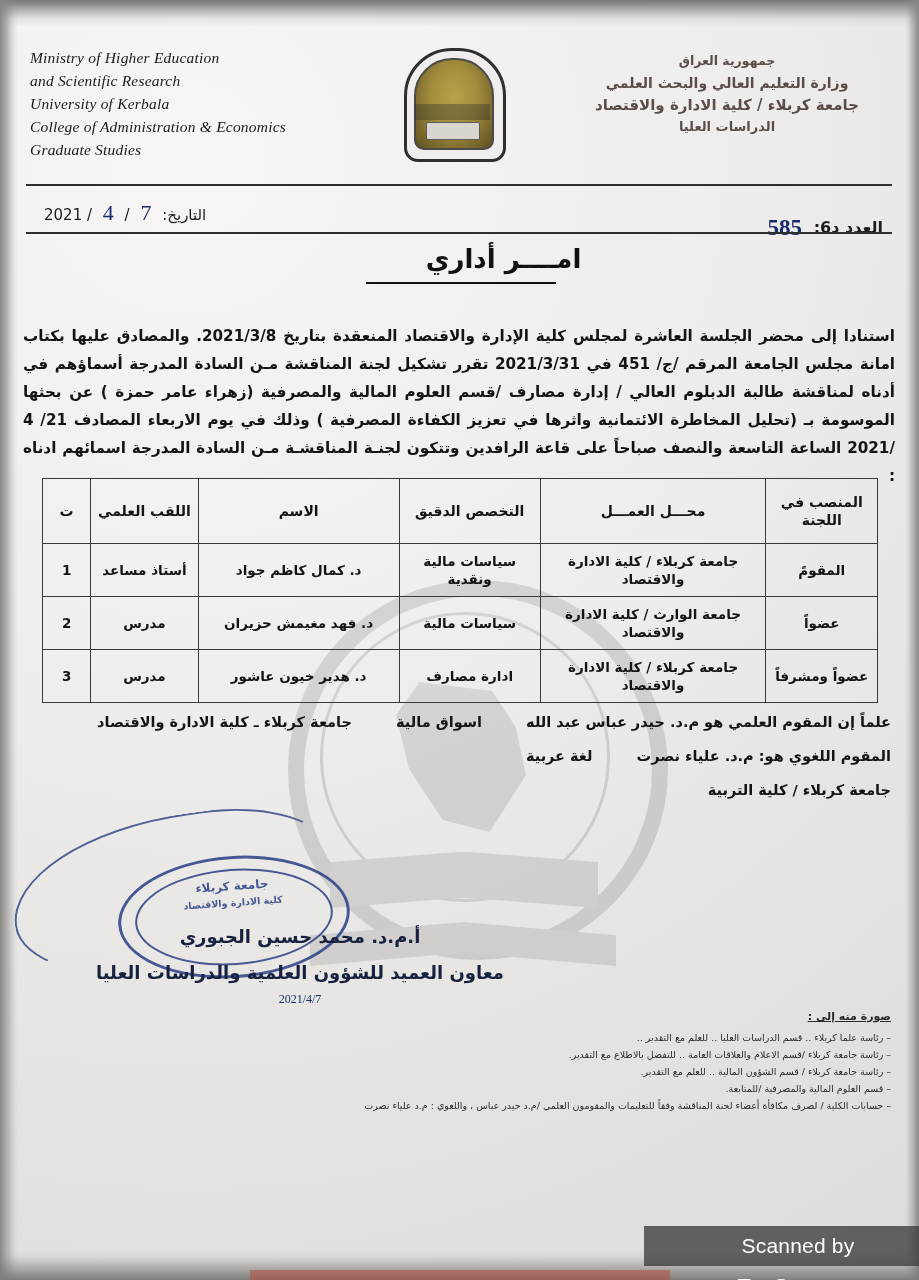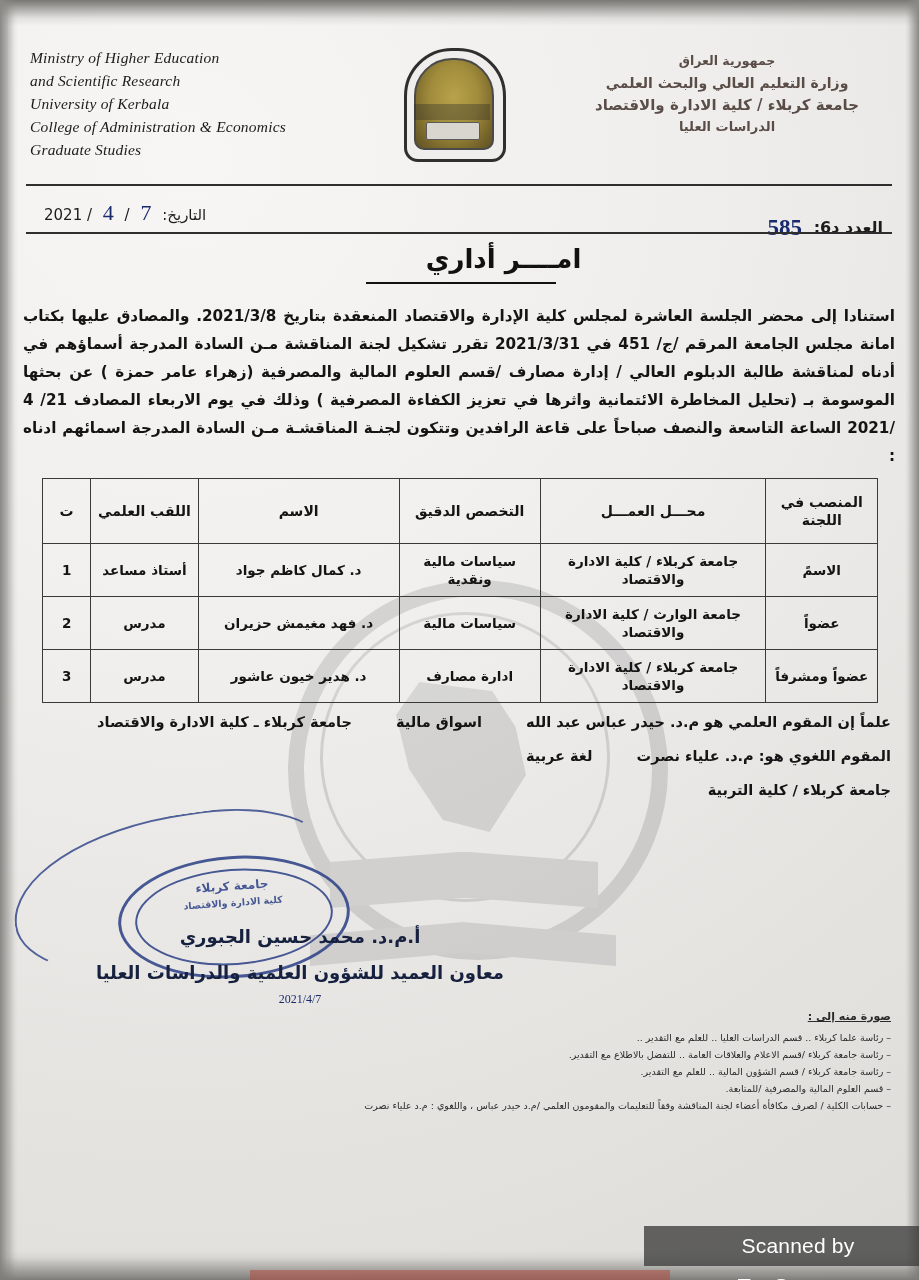--- a/index.html
+++ b/index.html
@@ -178,21 +178,21 @@
   .title-underline {
     position: absolute;
     left: 366px; top: 282px;
     width: 190px; height: 2px;
     background: #111;
   }
 
   
   .body-text {
     position: absolute;
-    right: 24px; top: 302px;
+    right: 24px; top: 322px;
     width: 872px;
     direction: rtl;
     text-align: justify;
     font-family: "DejaVu Sans", sans-serif;
     font-weight: bold;
     font-size: 15.2px;
     line-height: 28px;
     color: #141414;
   }
 
@@ -470,21 +470,21 @@
           <th class="col-work">محـــل العمـــل</th>
           <th class="col-spec">التخصص
 الدقيق</th>
           <th class="col-name">الاسم</th>
           <th class="col-rank">اللقب العلمي</th>
           <th class="col-t">ت</th>
         </tr>
       </thead>
       <tbody>
         <tr>
-          <td>الاسمً</td>
+          <td>المقومً</td>
           <td>جامعة كربلاء / كلية الادارة والاقتصاد</td>
           <td>سياسات مالية ونقدية</td>
           <td>د. كمال كاظم جواد</td>
           <td>أستاذ مساعد</td>
           <td>1</td>
         </tr>
         <tr>
           <td>عضواً</td>
           <td>جامعة الوارث / كلية الادارة والاقتصاد</td>
           <td>سياسات مالية</td>

